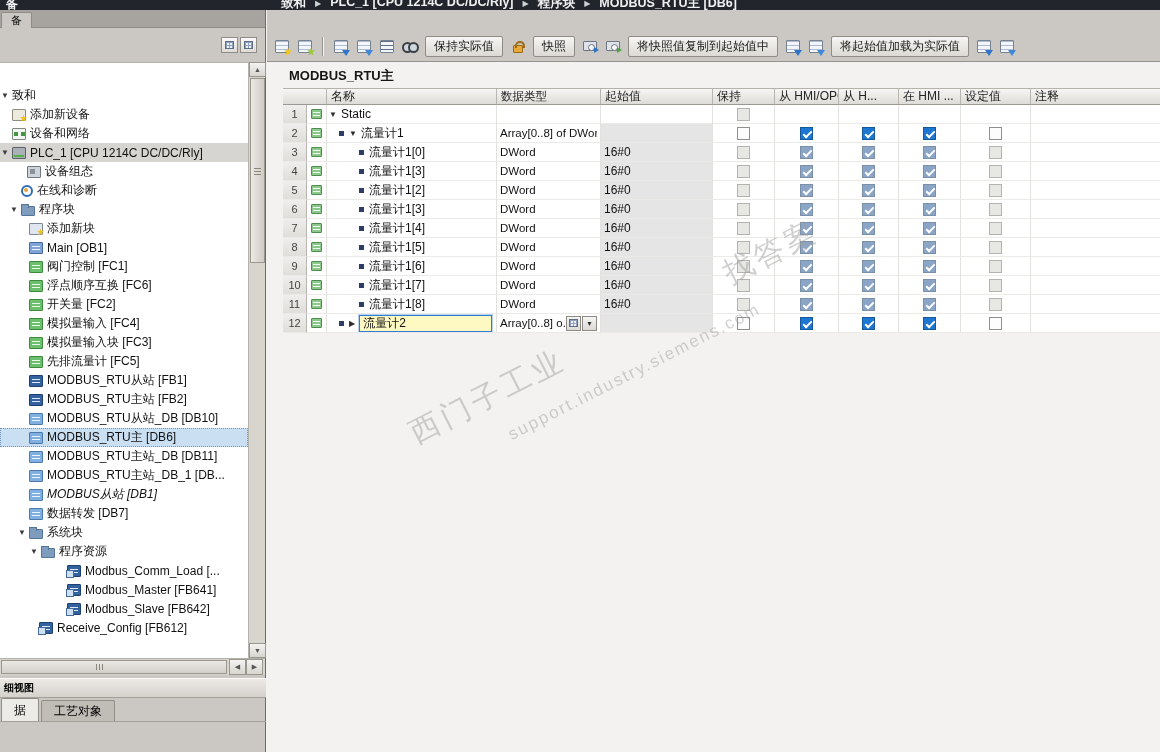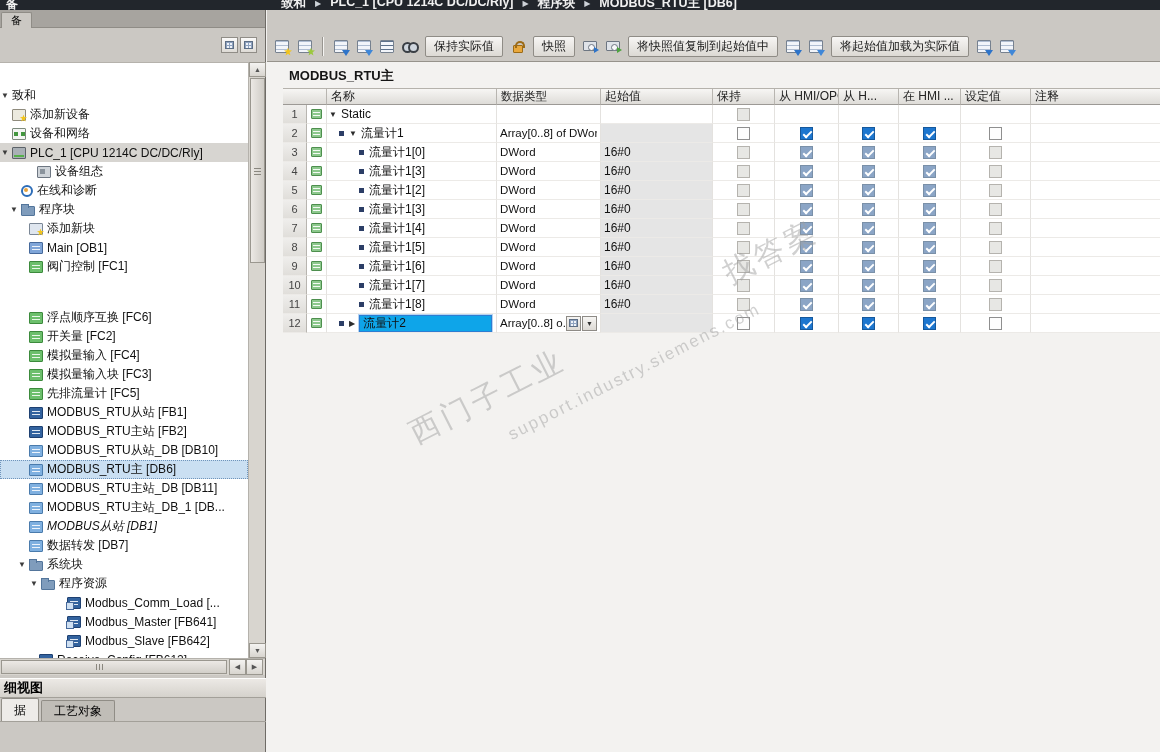--- a/index.html
+++ b/index.html
@@ -60,21 +60,21 @@
   .vs-btn { position: absolute; left: 0; width: 17px; height: 15px; background: linear-gradient(#f4f3f1,#d8d5cf); border: 1px solid #9a978f; font-size: 7px; display: flex; align-items: center; justify-content: center; color: #555; }
   .vs-up { top: 0; } .vs-down { bottom: 0; }
   .vs-thumb { position: absolute; left: 1px; top: 16px; width: 15px; height: 185px; background: linear-gradient(90deg,#ece9e5,#cfccc6); border: 1px solid #9a978f; }
   .vs-thumb::after { content: ""; position: absolute; left: 3px; right: 3px; top: 50%; height: 1px; background: #8a877f; box-shadow: 0 -3px 0 #8a877f, 0 3px 0 #8a877f; }
   .hscroll { position: absolute; left: 0; top: 648px; width: 265px; height: 17px; background: #d8d5cf; border-top: 1px solid #b5b2ac; }
   .hs-thumb { position: absolute; left: 1px; top: 1px; width: 226px; height: 14px; background: linear-gradient(#ece9e5,#d2cfc9); border: 1px solid #9a978f; }
   .hs-thumb::after { content: ""; position: absolute; left: 97px; top: 3px; bottom: 3px; width: 1px; background: #8a877f; box-shadow: 3px 0 0 #8a877f, -3px 0 0 #8a877f; }
   .hs-btn { position: absolute; top: 0; width: 17px; height: 16px; background: linear-gradient(#f4f3f1,#d8d5cf); border: 1px solid #9a978f; font-size: 7px; display: flex; align-items: center; justify-content: center; color: #555; }
 
   
-  .dv-header { position: absolute; left: 0; top: 668px; width: 266px; height: 20px; background: linear-gradient(#ece9e5,#d5d2cc); border-top: 1px solid #fdfdfc; border-bottom: 1px solid #a3a099; display: flex; align-items: center; font-weight: bold; font-size: 13px; padding-left: 4px; text-align: right; }
+  .dv-header { position: absolute; left: 0; top: 668px; width: 266px; height: 20px; background: linear-gradient(#ece9e5,#d5d2cc); border-top: 1px solid #fdfdfc; border-bottom: 1px solid #a3a099; display: flex; align-items: center; font-weight: bold; font-size: 10px; padding-left: 4px; text-align: right; }
   .dv-tabs { position: absolute; left: 0; top: 688px; width: 266px; height: 24px; display: flex; align-items: flex-end; padding-left: 1px; border-bottom: 1px solid #a3a099; }
   .dv-tab { height: 21px; display: flex; align-items: center; padding: 0 12px; background: #c0bdb7; border: 1px solid #908d86; border-bottom: none; border-radius: 2px 2px 0 0; margin-right: 2px; font-size: 12px; }
   .dv-tab.active { background: #edebe8; height: 23px; }
 
   
   .main { position: absolute; left: 267px; top: 10px; right: 0; bottom: 0; }
   .m-toolbar { position: absolute; left: 0; top: 0; right: 0; height: 52px; background: #cbc8c3; border-bottom: 1px solid #96938c; }
   .m-tb-row { position: absolute; left: 5px; bottom: 3px; height: 24px; display: flex; align-items: center; gap: 3px; }
   .tbi { width: 20px; height: 20px; display: flex; align-items: center; justify-content: center; flex: none; }
   .tsep { width: 2px; height: 19px; border-left: 1px solid #989590; border-right: 1px solid #f5f4f2; margin: 0 4px; flex: none; }
@@ -113,21 +113,21 @@
   .c-ret { width: 62px; } .c-hop { width: 64px; } .c-fh { width: 60px; } .c-ih { width: 62px; } .c-sp { width: 70px; }
   .c-com { flex: 1; border-right: none; }
   .muted { background: #e5e5e5; }
   .cell-check { justify-content: center; }
   .var-icon { width: 11px; height: 10px; background: #8cc88c; border: 1px solid #4e8f4e; border-radius: 1px; position: relative; }
   .var-icon::before { content: ""; position: absolute; left: 1px; right: 1px; top: 2px; height: 1px; background: rgba(255,255,255,.9); box-shadow: 0 3px 0 rgba(255,255,255,.9); }
   .bullet { width: 5px; height: 5px; background: #2c3e66; margin-right: 5px; flex: none; }
   .cexp { font-size: 8px; color: #2b2b2b; margin-right: 4px; flex: none; }
   .ntext, .ttext { overflow: hidden; }
   .ttext { flex: 1; }
-  .edit-box { flex: 1; height: 17px; display: flex; align-items: center; background: #0ea5e9; border: 1px solid #2d7dd2; box-shadow: 0 0 0 1px #b6d4f2; padding: 0 3px; margin-right: 1px; }
+  .edit-box { flex: 1; height: 17px; display: flex; align-items: center; background: #fef9c3; border: 1px solid #2d7dd2; box-shadow: 0 0 0 1px #b6d4f2; padding: 0 3px; margin-right: 1px; }
   .cell-btn { width: 15px; height: 15px; flex: none; background: linear-gradient(#f6f5f3,#dddad5); border: 1px solid #8e8b86; margin-left: 1px; display: flex; align-items: center; justify-content: center; font-size: 7px; color: #333; }
   .mini-grid { width: 9px; height: 8px; border: 1px solid #5d6e85; background-color: #eef2f8; background-image: repeating-linear-gradient(90deg,#8fa3c0 0 1px,transparent 1px 3px), repeating-linear-gradient(180deg,#8fa3c0 0 1px,transparent 1px 3px); }
 
   .cb { width: 13px; height: 13px; border: 1px solid #8f8f8f; background: #fdfdfd; position: relative; flex: none; }
   .cb.checked { background: #1d76cf; border-color: #15589c; }
   .cb.dis-un { background: #e7e7e4; border-color: #b5b3ae; }
   .cb.dis-ch { background: #8ba5c6; border-color: #7a90a8; }
   .cb.checked::after, .cb.dis-ch::after { content: ""; position: absolute; left: 2px; top: 3px; width: 7px; height: 3px; border-left: 2px solid #fff; border-bottom: 2px solid #fff; transform: rotate(-45deg); }
 
   .watermark { position: absolute; left: 120px; top: 248px; width: 470px; transform: rotate(-27deg); color: #9f9f9f; opacity: .48; z-index: 6; pointer-events: none; }
@@ -178,21 +178,21 @@
         <div class="tree-row" style="padding-left: 1px;">
           <div class="texp"></div>
           <div class="ti devices-networks-icon"></div>
           <div class="tlabel">设备和网络</div>
         </div>
         <div class="tree-row hl" style="padding-left: 1px;">
           <div class="texp">▼</div>
           <div class="ti plc-icon"></div>
           <div class="tlabel">PLC_1 [CPU 1214C DC/DC/Rly]</div>
         </div>
-        <div class="tree-row" style="padding-left: 26px;">
+        <div class="tree-row" style="padding-left: 16px;">
           <div class="texp"></div>
           <div class="ti device-config-icon"></div>
           <div class="tlabel">设备组态</div>
         </div>
         <div class="tree-row" style="padding-left: 10px;">
           <div class="texp"></div>
           <div class="ti online-diagnostics-icon"></div>
           <div class="tlabel">在线和诊断</div>
         </div>
         <div class="tree-row" style="padding-left: 10px;">
@@ -208,21 +208,21 @@
         <div class="tree-row" style="padding-left: 18px;">
           <div class="texp"></div>
           <div class="ti ob-block-icon"></div>
           <div class="tlabel">Main [OB1]</div>
         </div>
         <div class="tree-row" style="padding-left: 18px;">
           <div class="texp"></div>
           <div class="ti fc-block-icon"></div>
           <div class="tlabel">阀门控制 [FC1]</div>
         </div>
-        <div class="tree-row" style="padding-left: 18px; margin-top: 32px;">
+        <div class="tree-row" style="padding-left: 18px;">
           <div class="texp"></div>
           <div class="ti fc-block-icon"></div>
           <div class="tlabel">浮点顺序互换 [FC6]</div>
         </div>
         <div class="tree-row" style="padding-left: 18px;">
           <div class="texp"></div>
           <div class="ti fc-block-icon"></div>
           <div class="tlabel">开关量 [FC2]</div>
         </div>
         <div class="tree-row" style="padding-left: 18px;">

